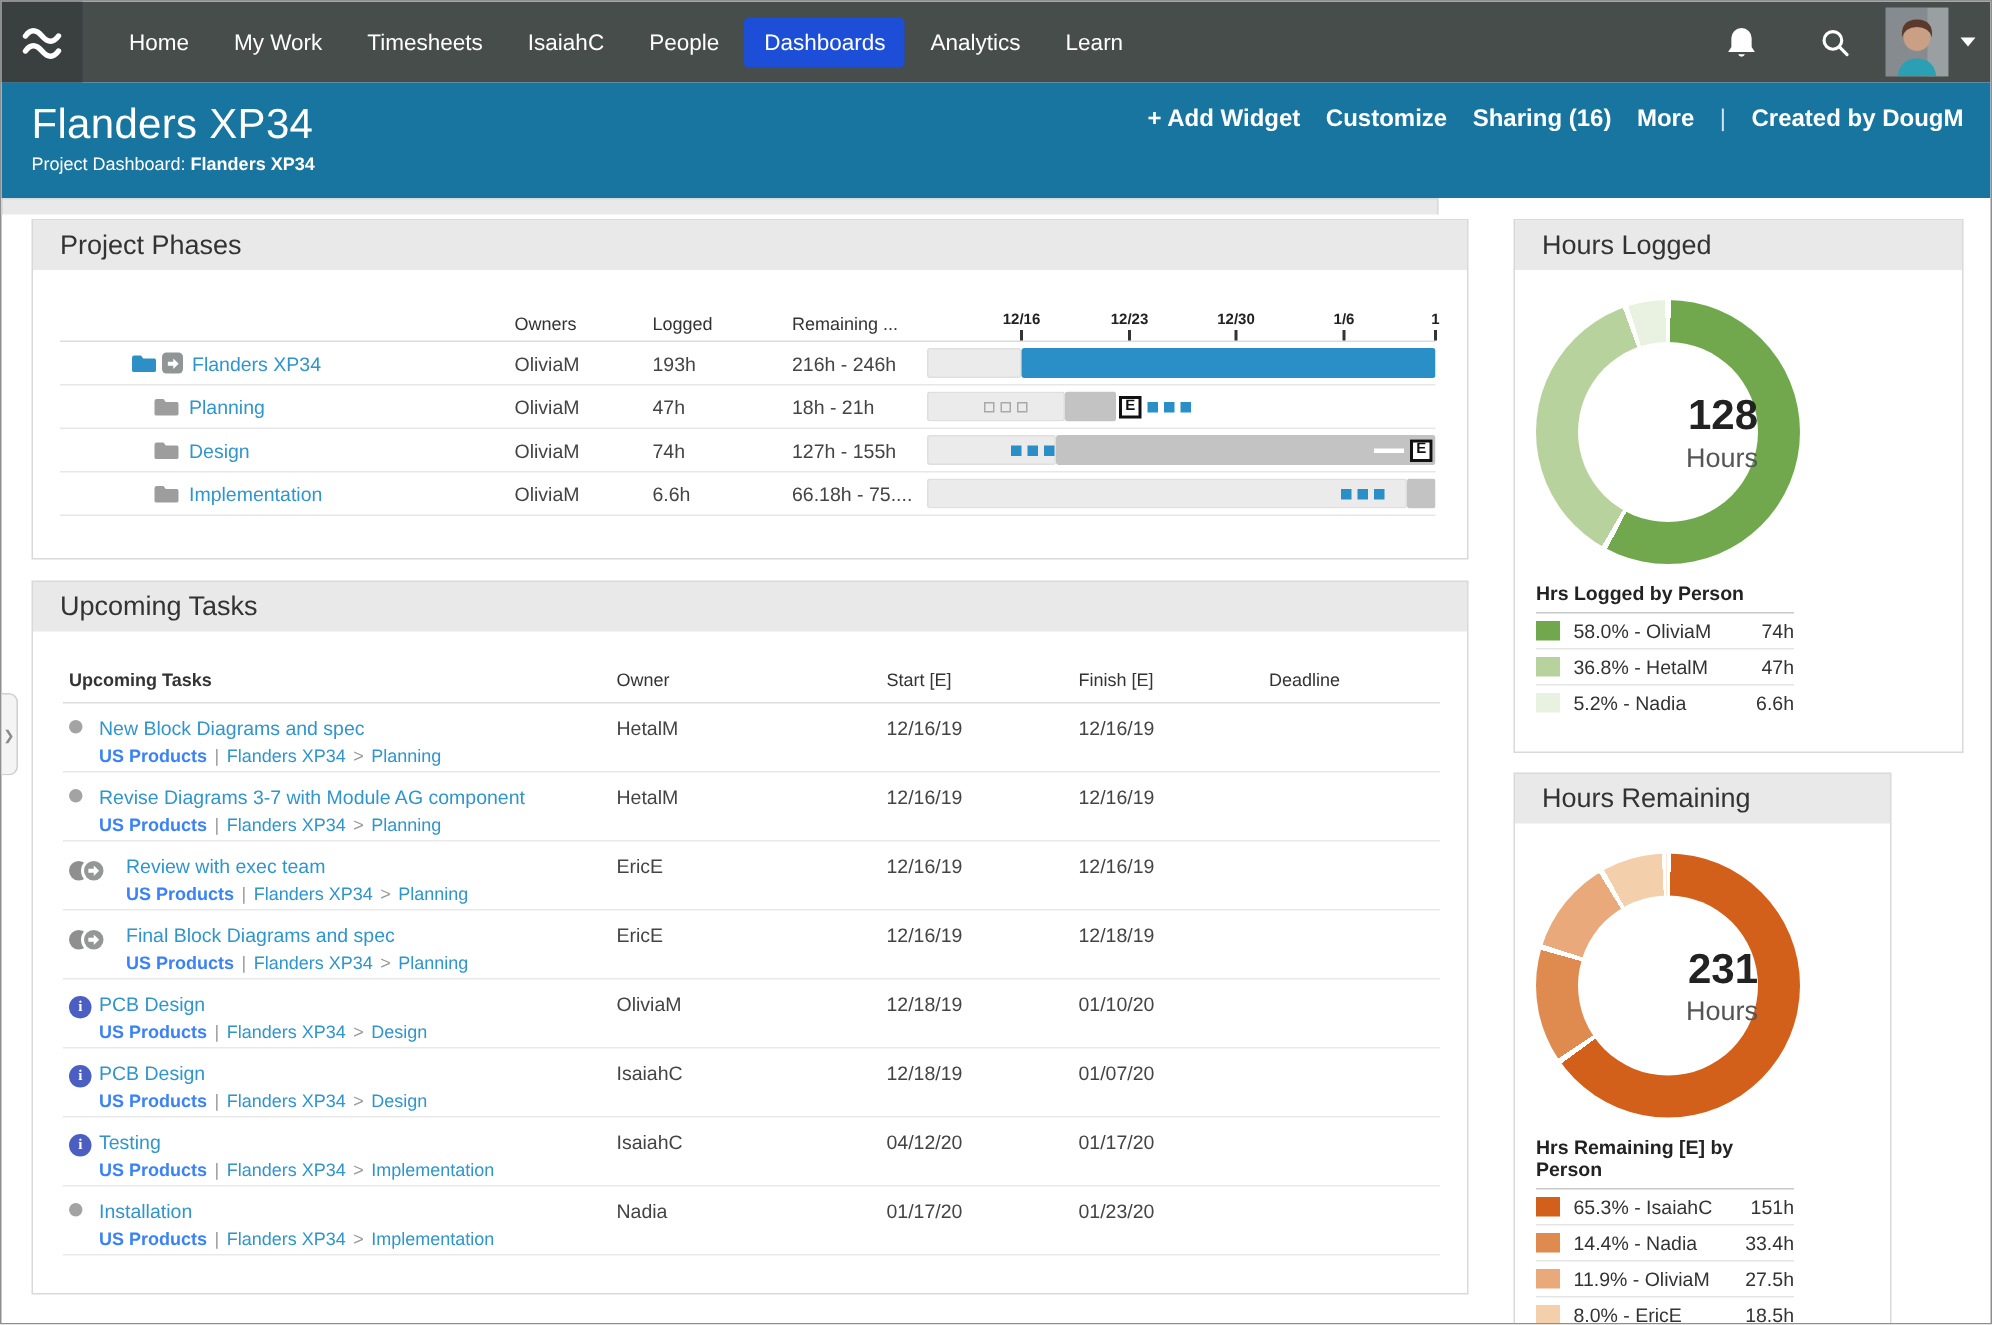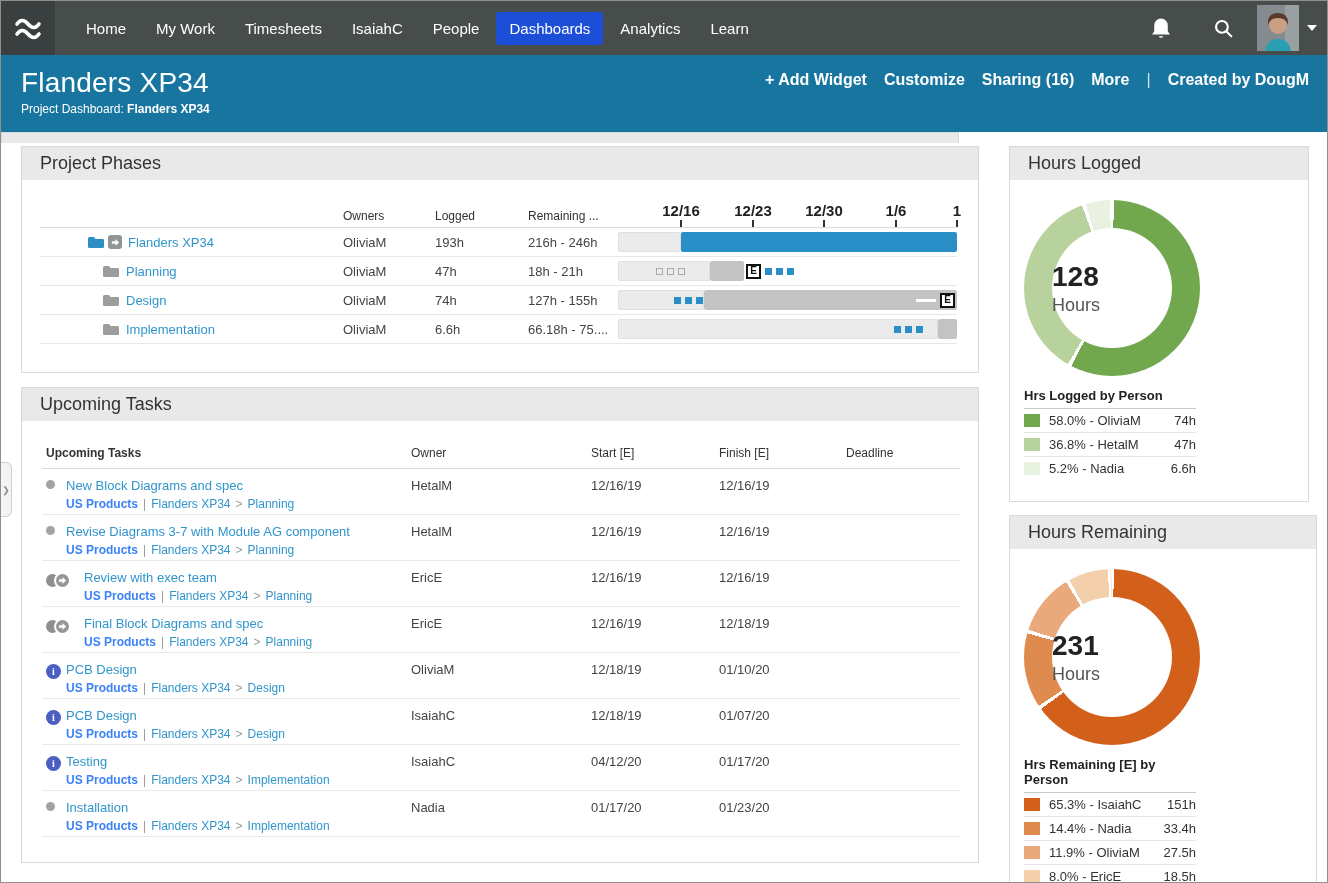--- a/index.html
+++ b/index.html
@@ -27,31 +27,31 @@
   .page-subtitle b { font-weight:700; }
   .header-actions { position:absolute; right:18px; top:16px; display:flex; gap:17px; font-size:16px; font-weight:700; align-items:center; }
   .header-actions .hlink { cursor:pointer; white-space:nowrap; }
   .header-actions .hsep { font-weight:400; opacity:0.8; }
   
   .panel { position:absolute; background:#fff; border:1px solid #d9d9d9; }
   .panel-header { background:#e9e9e9; height:33px; padding:6px 18px; font-size:18px; color:#333; }
   #phases-panel { left:20px; top:145px; width:958px; height:227px; }
   #tasks-panel  { left:20px; top:386px; width:958px; height:476px; }
   #hours-logged-panel    { left:1008px; top:145px; width:300px; height:356px; }
-  #hours-remaining-panel { left:1008px; top:514px; width:308px; height:369px; }
+  #hours-remaining-panel { left:1008px; top:514px; width:252px; height:369px; }
   #partial-panel { left:20px; top:872px; width:958px; height:11px; background:#e9e9e9; border:1px solid #d9d9d9; border-bottom:none; }
   
   .phases-table { margin:20px 21px 0 18px; }
   .p-grid { display:grid; grid-template-columns:303px 92px 93px 90px 339px; align-items:center; }
   .p-head { height:28px; font-size:12px; color:#333; border-bottom:1px solid #dcdcdc; align-items:end; padding-bottom:4px; }
   .p-row { height:29px; border-bottom:1px solid #e7e7e7; font-size:13px; color:#444; }
   .p-name { display:flex; align-items:center; gap:6px; }
   .p-link { color:#3095cc; cursor:pointer; text-decoration:none; }
   .tickrow { position:relative; height:100%; }
-  .tick-label { position:absolute; bottom:4px; transform:translateX(-50%); font-size:15px; font-weight:700; color:#222; }
+  .tick-label { position:absolute; bottom:4px; transform:translateX(-50%); font-size:10px; font-weight:700; color:#222; }
   .tick-mark { position:absolute; bottom:-4px; width:2px; height:7px; background:#333; transform:translateX(-50%); }
   .gantt { position:relative; height:20px; width:339px; overflow:hidden; }
   .gseg { position:absolute; top:0; height:20px; border-radius:2px; }
   .gseg.light  { background:#ebebeb; box-shadow:inset 0 0 0 1px rgba(0,0,0,0.05); }
   .gseg.silver { background:#c3c3c3; }
   .gseg.blue   { background:#2a8fc7; }
   .gmark { position:absolute; top:0; height:20px; display:flex; align-items:center; gap:4px; }
   .sq { width:7px; height:7px; }
   .sq.hollow { border:1px solid #a9a9a9; background:transparent; }
   .sq.blue { background:#2a8fc7; }
@@ -76,21 +76,21 @@
   .crumb .pkg { color:#3b82f6; font-weight:700; }
   .crumb .sep { color:#9a9a9a; padding:0 5px; }
   .crumb .lnk { color:#3095cc; cursor:pointer; }
   .dot9 { width:9px; height:9px; border-radius:50%; background:#a3a3a3; }
   .info-ic { width:15px; height:15px; border-radius:50%; background:#4a5fc1; color:#fff; font-size:10px; font-weight:700; display:flex; align-items:center; justify-content:center; font-family:"Liberation Serif", serif; }
   .dot13 { width:13px; height:13px; border-radius:50%; background:#8f8f8f; }
   .arrbadge { width:17px; height:17px; border-radius:50%; background:#939897; border:2px solid #fff; margin-left:-5px; display:flex; align-items:center; justify-content:center; }
   
   .widget-body { padding:14px; }
   .donut { width:176px; height:176px; border-radius:50%; position:relative; margin:6px 0 12px 0; cursor:pointer; }
-  .donut-hole { position:absolute; inset:28px; border-radius:50%; background:#fff; display:flex; flex-direction:column; align-items:flex-start; justify-content:center; }
+  .donut-hole { position:absolute; inset:28px; border-radius:50%; background:#fff; display:flex; flex-direction:column; align-items:flex-end; justify-content:center; }
   .donut-val { font-size:28px; font-weight:700; color:#222; }
   .donut-lab { font-size:18px; color:#555; margin-top:2px; }
   .legend { width:172px; }
   .legend-title { font-size:13px; font-weight:700; color:#222; padding-bottom:5px; border-bottom:1px solid #c9c9c9; }
   .legend-row { display:flex; align-items:center; padding:4px 0; border-bottom:1px solid #e5e5e5; font-size:13px; color:#333; }
   .legend-row:last-child { border-bottom:none; }
   .swatch { width:16px; height:13px; margin-right:9px; flex:0 0 16px; }
   .leg-text { flex:1; white-space:nowrap; }
   .leg-val { text-align:right; white-space:nowrap; }
   

